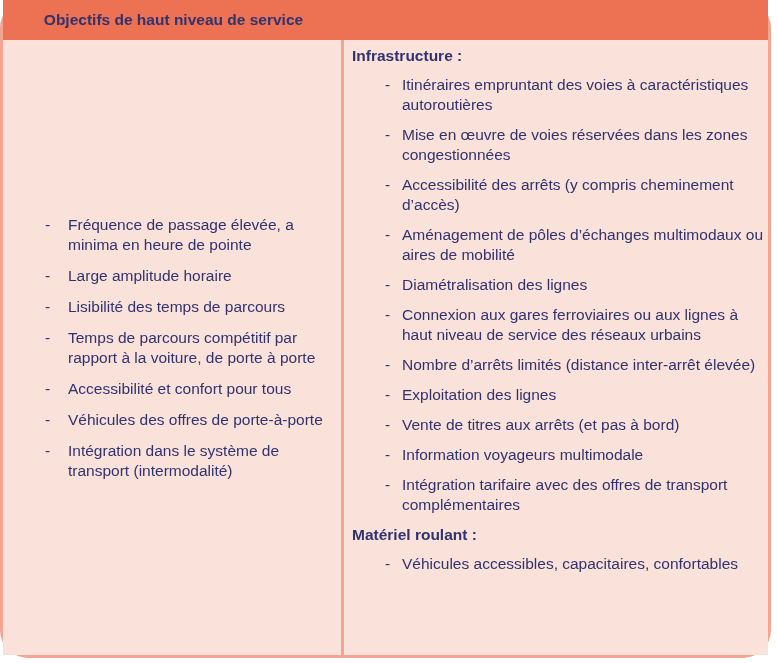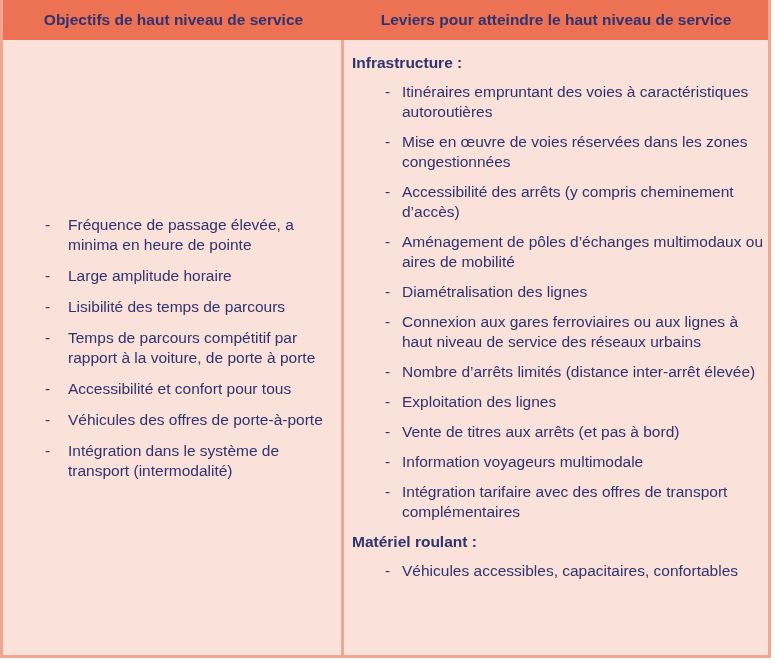--- a/index.html
+++ b/index.html
@@ -12,41 +12,41 @@
   body{
     font-family:"Liberation Sans","DejaVu Sans",sans-serif;
     color:var(--text);
     width:777px;height:663px;overflow:hidden;
   }
   .table{
     width:771px;height:658px;box-sizing:border-box;
     border-left:3px solid var(--border);
     border-right:3px solid var(--border);
     border-bottom:3px solid var(--border);
-    display:flex;flex-direction:column;
+    display:flex;flex-direction:column;border-radius:28px;
   }
   .hdr{
     height:40px;flex:0 0 40px;background:var(--header-bg);
     display:flex;align-items:stretch;
   }
   .hdr-cell{
     display:flex;align-items:center;justify-content:center;
     font-weight:700;font-size:15.5px;color:var(--text);
   }
   .hdr-cell.left{width:341px;flex:0 0 341px;}
   .hdr-cell.right{flex:1;}
   .tbody{
     flex:1;background:var(--body-bg);display:flex;min-height:0;
   }
   .col-left{
     width:338px;flex:0 0 338px;display:flex;align-items:center;box-sizing:border-box;
   }
   .vdivider{width:3px;flex:0 0 3px;background:var(--border);}
   .col-right{
-    flex:1;box-sizing:border-box;padding:13px 2px 0 6px;
+    flex:1;box-sizing:border-box;padding:6px 2px 0 6px;
   }
   .list{display:block;}
   .obj-list{padding-left:42px;padding-right:6px;width:100%;box-sizing:border-box;}
   .li{
     display:flex;font-size:15.5px;line-height:20px;margin-bottom:11px;
   }
   .li:last-child{margin-bottom:0;}
   .li .dash{flex:0 0 23px;}
   .li .txt{flex:1;}
   .li .txt b{font-weight:400;}
@@ -58,21 +58,20 @@
   .lev-list{padding-left:35px;padding-right:2px;}
   .lev-list .dash{flex:0 0 17px;}
   .lev-list .li{margin-bottom:10px;}
 </style>
 </head>
 <body>
 
 <div class="table">
   <div class="hdr">
     <div class="hdr-cell left">Objectifs de haut niveau de service</div>
-    <div class="hdr-cell right">Leviers pour atteindre le haut niveau de service</div>
   </div>
   <div class="tbody">
     <div class="col-left">
       <div class="list obj-list" id="objectives-list">
           <div class="li">
             <span class="dash">-</span>
             <span class="txt"><span>Fréquence de passage élevée, a minima en heure de pointe</span></span>
           </div>
           <div class="li">
             <span class="dash">-</span>

